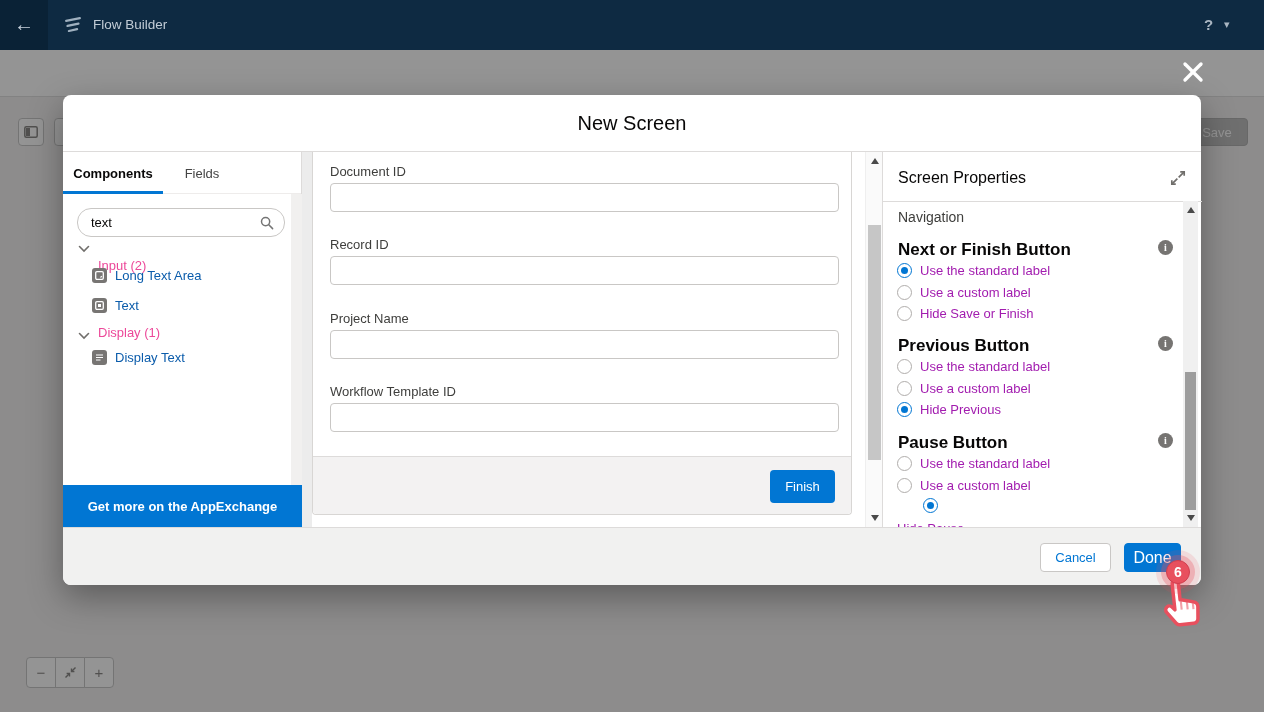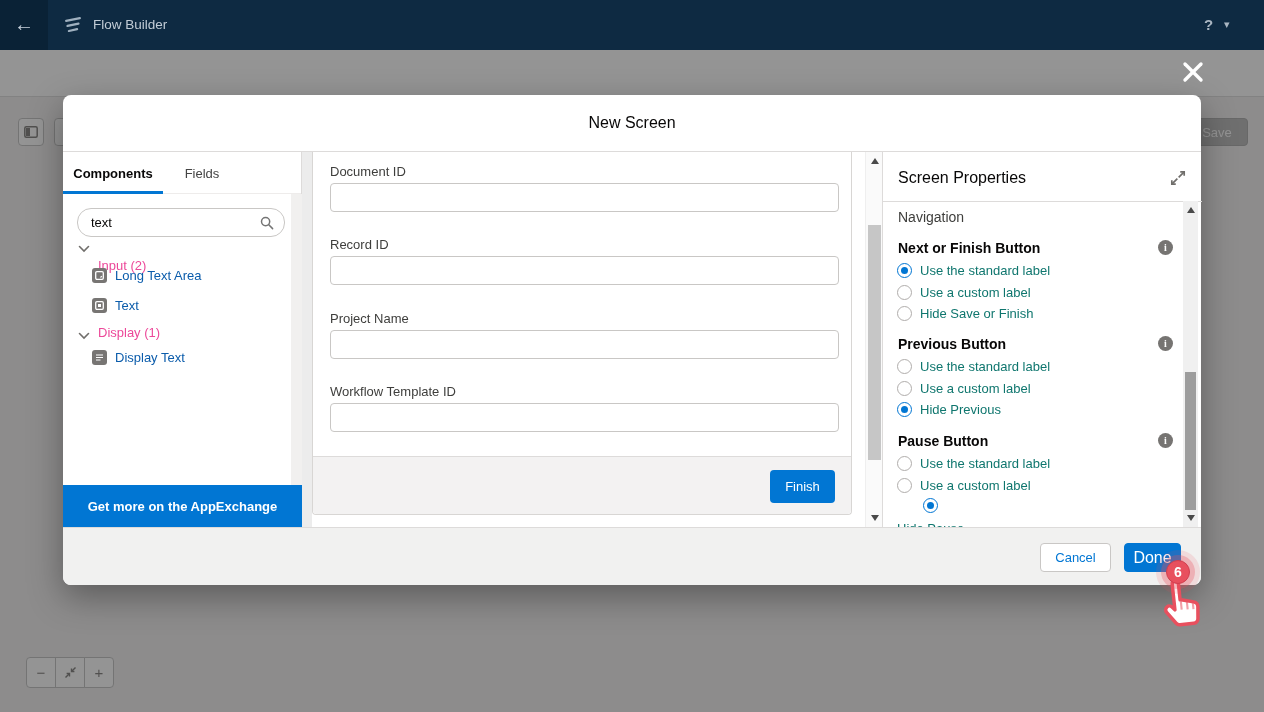--- a/index.html
+++ b/index.html
@@ -33,21 +33,21 @@
   .zbtn:first-child { border-radius:4px 0 0 4px; margin-left:0; }
   .zbtn:last-child { border-radius:0 4px 4px 0; }
 
   .dim-overlay { left:0; top:50px; width:1264px; height:662px; background:rgba(0,0,0,0.42); z-index:5; }
 
   
   .modal { left:63px; top:95px; width:1138px; height:490px; background:#fff; border-radius:8px; z-index:10;
            box-shadow:0 12px 34px rgba(0,0,0,.35); }
   .modal-close { left:1178px; top:57px; width:30px; height:30px; z-index:11; cursor:pointer; }
   .modal-header { left:0; top:0; width:1138px; height:57px; border-bottom:1px solid #dddbda; text-align:center; }
-  .modal-title { line-height:56px; font-size:16px; color:#080707; }
+  .modal-title { line-height:56px; font-size:20px; color:#080707; }
 
   
   .lpanel { left:0; top:57px; width:239px; height:375px; border-right:1px solid #dddbda; background:#fff; }
   .tab { position:absolute; top:0; height:42px; font-size:13px; display:flex; align-items:center; justify-content:center; cursor:pointer; }
   .tab-active { left:0; width:100px; color:#080707; font-weight:bold; }
   .tab-underline { left:0; top:39px; width:100px; height:3px; background:#0176d3; }
   .tab-plain { left:100px; width:78px; color:#444; }
   .tabs-border { left:0; top:41px; width:238px; height:1px; background:#eeeceb; }
   .search-box { left:14px; top:56px; width:208px; height:29px; border:1px solid #c9c7c5; border-radius:14px; background:#fff; }
   .search-input { position:absolute; left:13px; top:1px; width:160px; height:25px; border:none; outline:none; font-size:13px; color:#080707; font-family:inherit; background:transparent; }
@@ -75,24 +75,24 @@
   .tri-up { width:0; height:0; border-left:4px solid transparent; border-right:4px solid transparent; border-bottom:6px solid #4a4a4a; }
   .tri-dn { width:0; height:0; border-left:4px solid transparent; border-right:4px solid transparent; border-top:6px solid #4a4a4a; }
   .c-thumb { position:absolute; left:2px; top:73px; width:13px; height:235px; background:#c6c6c6; }
 
   
   .rpanel { left:819px; top:57px; width:319px; height:375px; background:#fff; border-left:1px solid #dddbda; }
   .rp-title { position:absolute; left:15px; top:17px; font-size:16px; color:#080707; }
   .expand-icon { position:absolute; left:286px; top:17px; cursor:pointer; }
   .rp-border { position:absolute; left:0; top:49px; width:319px; height:1px; background:#dddbda; }
   .rp-section { position:absolute; left:15px; top:57px; font-size:14px; color:#3e3e3c; }
-  .grp-label { position:absolute; left:15px; font-size:14px; font-weight:bold; color:#080707; }
+  .grp-label { position:absolute; left:15px; font-size:17px; font-weight:bold; color:#080707; }
   .info-icon { position:absolute; left:275px; width:15px; height:15px; background:#767472; border-radius:50%;
                color:#fff; font-size:10px; font-weight:bold; text-align:center; line-height:15px; font-family:"Liberation Serif",serif; }
-  .radio-row { position:absolute; left:14px; height:16px; display:flex; align-items:center; gap:8px; font-size:13px; color:#0f766e; cursor:pointer; }
+  .radio-row { position:absolute; left:14px; height:16px; display:flex; align-items:center; gap:8px; font-size:13px; color:#a21caf; cursor:pointer; }
   .radio { width:15px; height:15px; border-radius:50%; border:1px solid #b0adab; background:#fff; flex:none; position:relative; }
   .radio.checked { border-color:#0176d3; }
   .radio.checked::after { content:""; position:absolute; left:3px; top:3px; width:7px; height:7px; border-radius:50%; background:#0176d3; }
   .r-scrollbar { left:300px; top:49px; width:15px; height:326px; background:#f0f0f0; }
   .r-thumb { position:absolute; left:2px; top:171px; width:11px; height:138px; background:#9d9d9d; }
 
   
   .modal-footer { left:0; top:432px; width:1138px; height:58px; background:#f1f1f0; border-top:1px solid #dddbda; border-radius:0 0 8px 8px; }
   .cancel-btn { position:absolute; left:977px; top:15px; width:71px; height:29px; background:#fff; border:1px solid #c9c7c5; border-radius:4px;
                 color:#0176d3; font-size:13px; font-family:inherit; cursor:pointer; }

